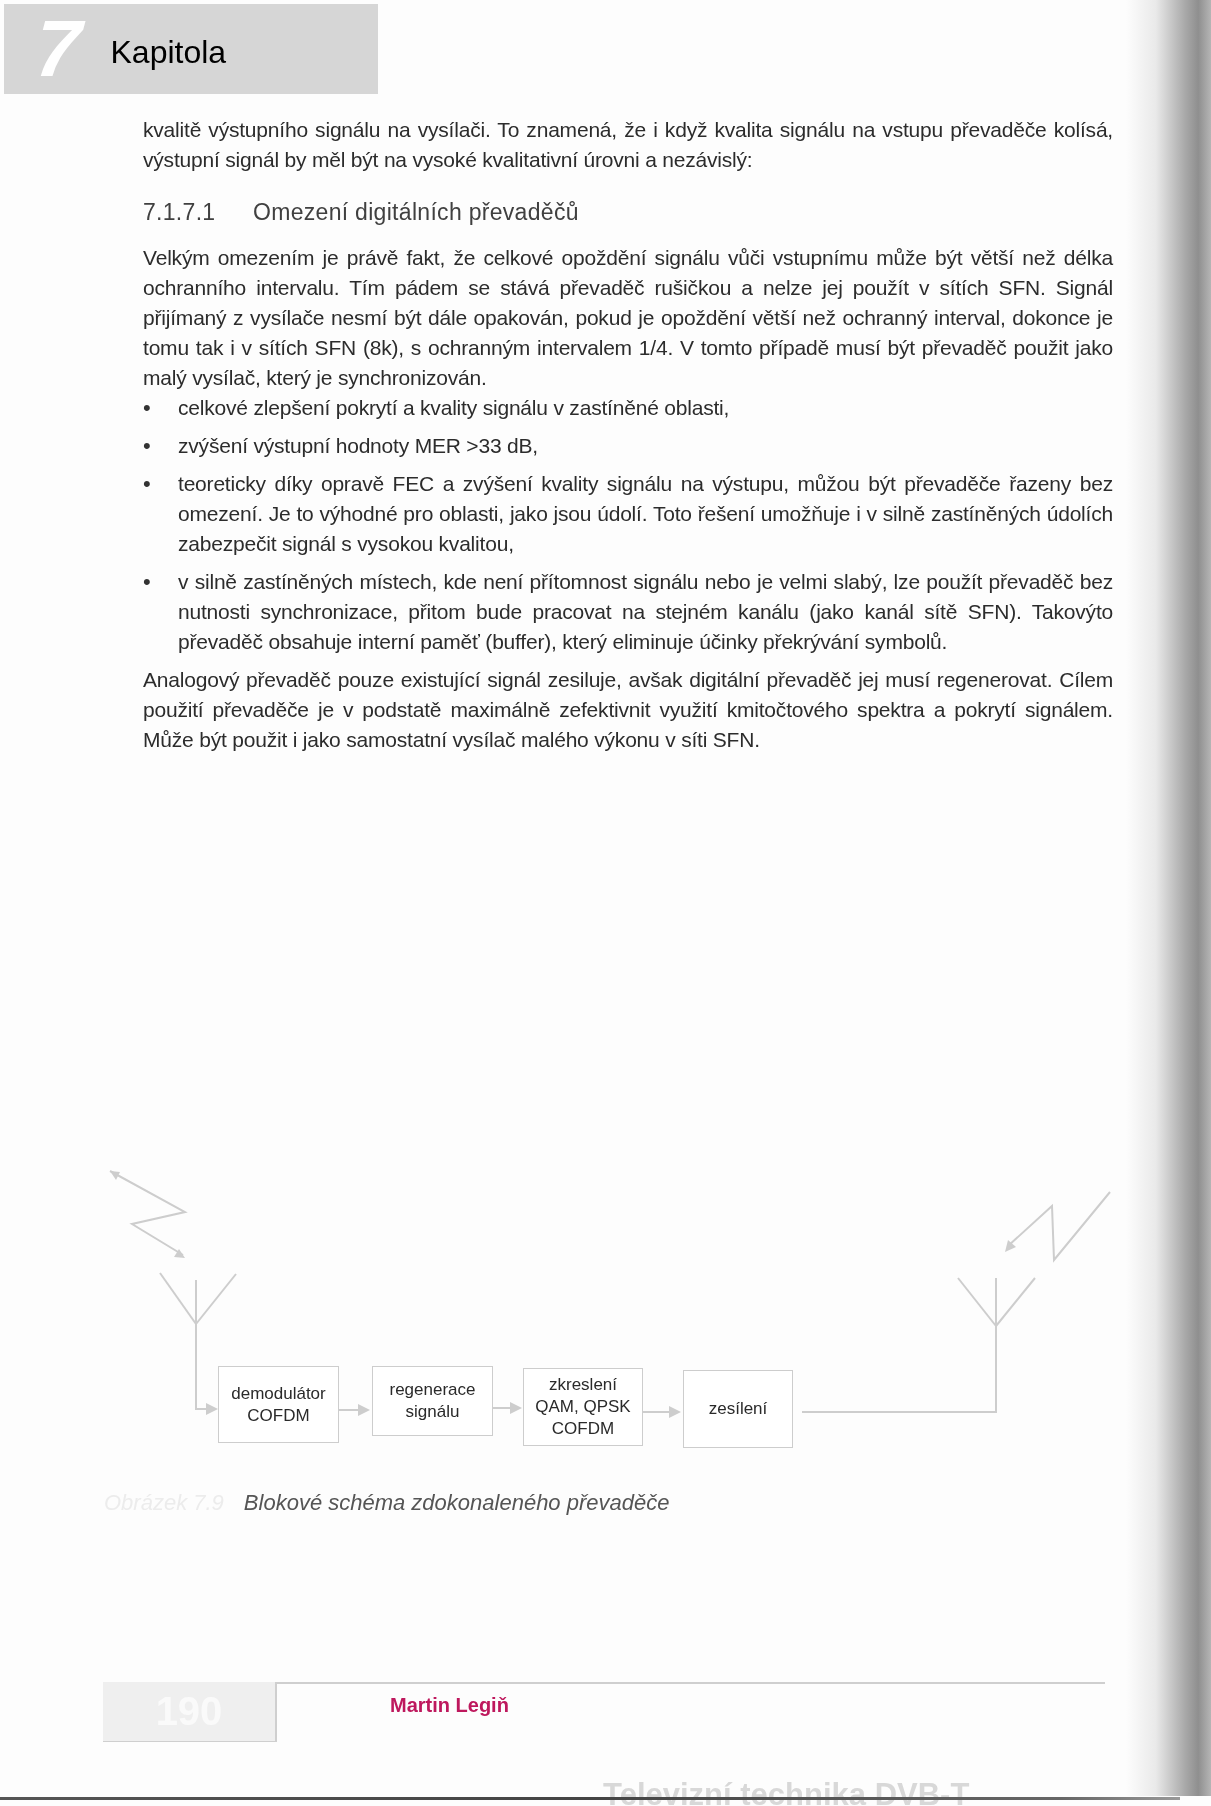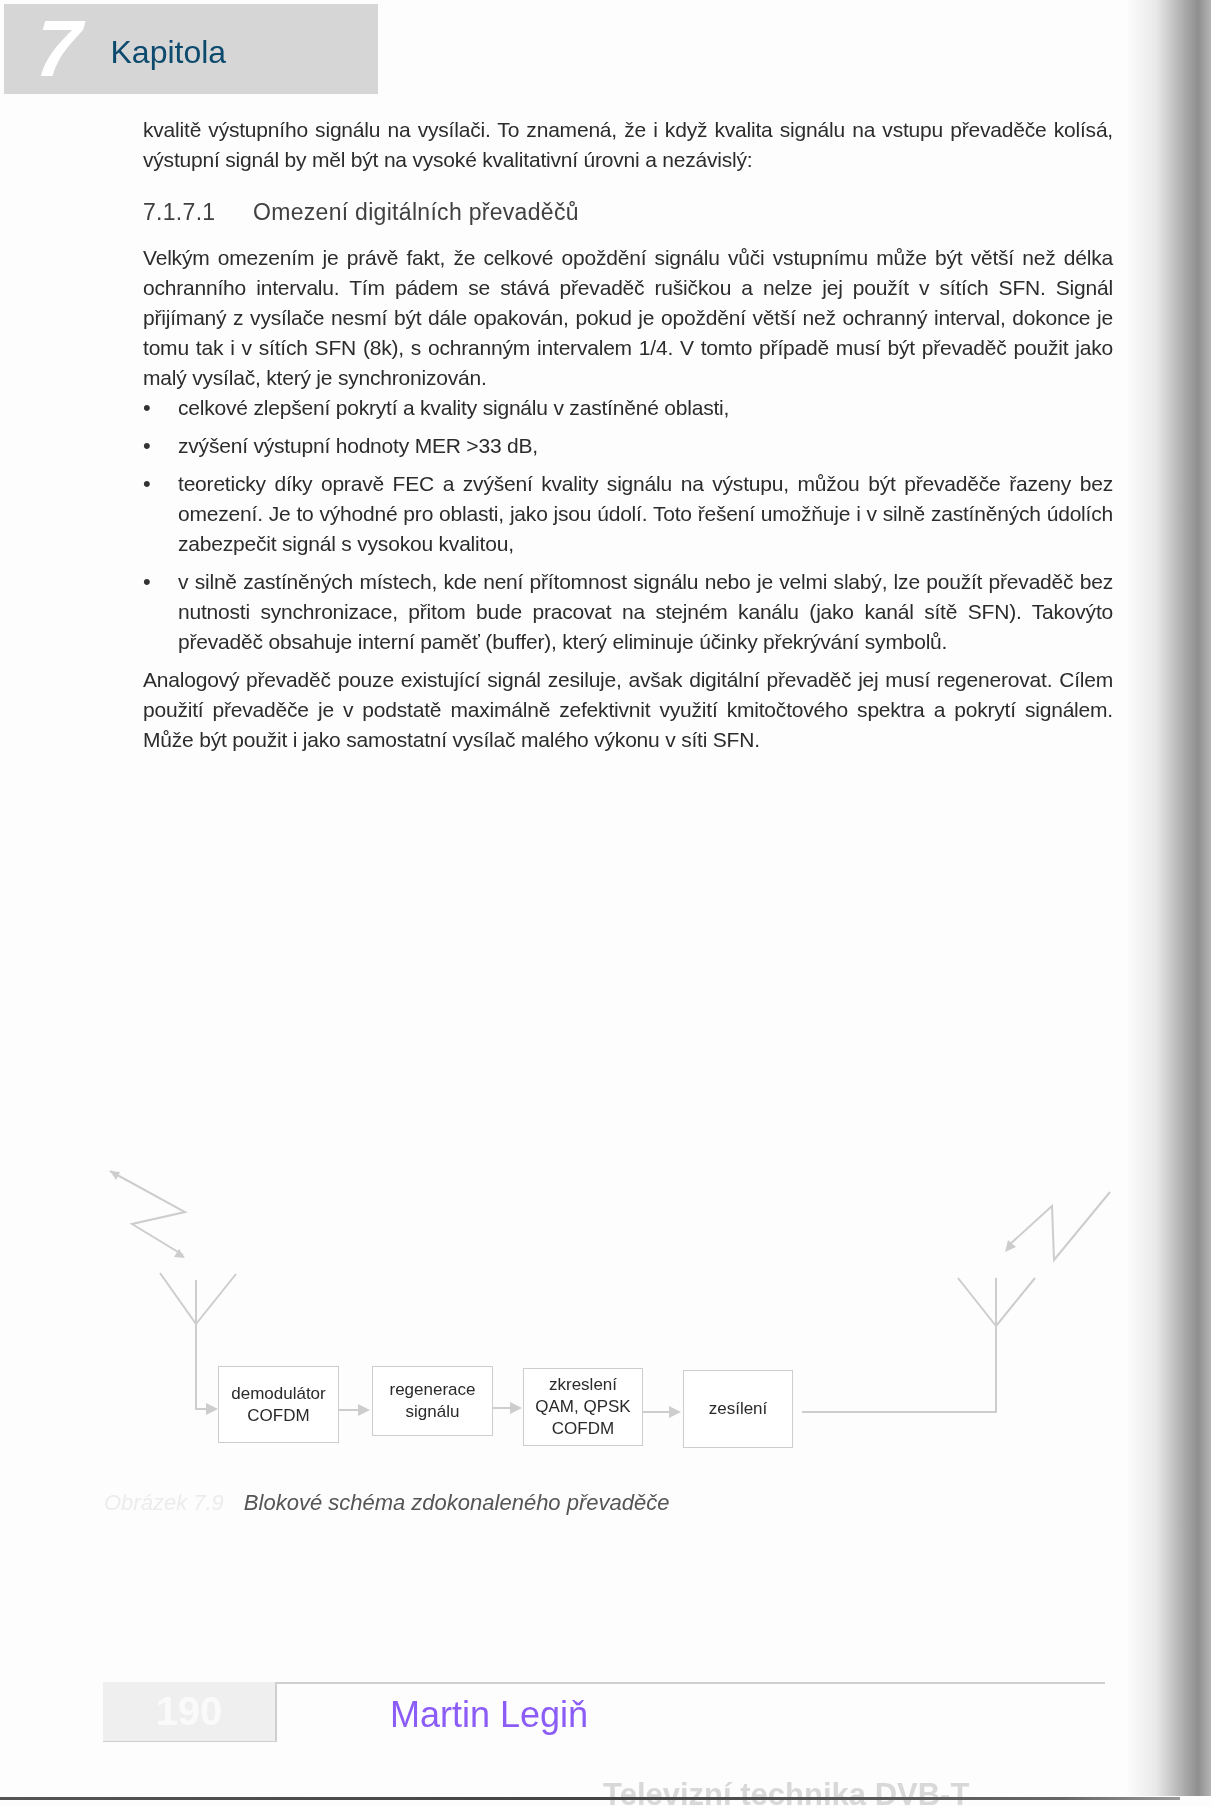--- a/index.html
+++ b/index.html
@@ -17,21 +17,21 @@
       position: absolute; left: 0; bottom: 6px; width: 1180px; height: 3px;
       background: linear-gradient(to right, #555 0%, #444 50%, #666 90%, #999 100%);
     }
 
     
     .chapter-header {
       position: absolute; left: 4px; top: 4px; width: 374px; height: 90px;
       background: #d6d6d6; display: flex; align-items: center;
     }
     .chapter-number { font-size: 80px; font-weight: bold; color: #ffffff; margin-left: 32px; line-height: 1; font-style: italic; transform: skewX(-4deg); }
-    .chapter-label { font-size: 32px; color: #0c4a6e; margin-left: 30px; margin-top: 6px; }
+    .chapter-label { font-size: 32px; color: #000000; margin-left: 30px; margin-top: 6px; }
 
     .content { position: absolute; left: 143px; top: 115px; width: 970px; font-size: 21px; line-height: 30px; color: #2c2c2c; letter-spacing: -0.2px; }
 
     p.para { text-align: justify; }
 
     ul.bullets { list-style: none; margin-top: 14px; }
     ul.bullets li { position: relative; padding-left: 35px; margin-bottom: 8px; text-align: justify; }
     ul.bullets li::before { content: "\2022"; position: absolute; left: 0; top: 0; font-size: 22px; color: #333; }
 
     .section-heading { color: #404040; font-size: 23px; font-weight: normal; margin-top: 22px; margin-bottom: 16px; letter-spacing: 0.3px; }
@@ -45,21 +45,21 @@
       font-size: 17px; line-height: 22px; color: #2a2a2a; text-align: center;
     }
 
     .caption { position: absolute; left: 104px; top: 1490px; font-size: 22px; font-style: italic; color: #555; }
     .caption .fig-num { color: #ececec; margin-right: 20px; }
 
     
     .footer-pagebox { position: absolute; left: 103px; top: 1682px; width: 172px; height: 60px; background: #efefef; border-bottom: 1.5px solid #cfcfcf; display: flex; align-items: center; justify-content: center; font-size: 40px; font-weight: bold; color: #fafafa; }
     .footer-vline { position: absolute; left: 275px; top: 1682px; width: 1.5px; height: 60px; background: #cfcfcf; }
     .footer-hline { position: absolute; left: 275px; top: 1682px; width: 830px; height: 1.5px; background: #cfcfcf; }
-    .footer-author { position: absolute; left: 390px; top: 1694px; font-size: 36px; color: #8b5cf6; }
+    .footer-author { position: absolute; left: 390px; top: 1694px; font-size: 20px; color: #be185d; font-weight: bold; }
     .footer-title { position: absolute; left: 603px; top: 1777px; font-size: 31px; font-weight: bold; color: #d8d8d8; }
   </style>
 </head>
 <body>
 
 <div class="page">
 
   <div class="chapter-header">
     <span class="chapter-number">7</span>
     <span class="chapter-label">Kapitola</span>

